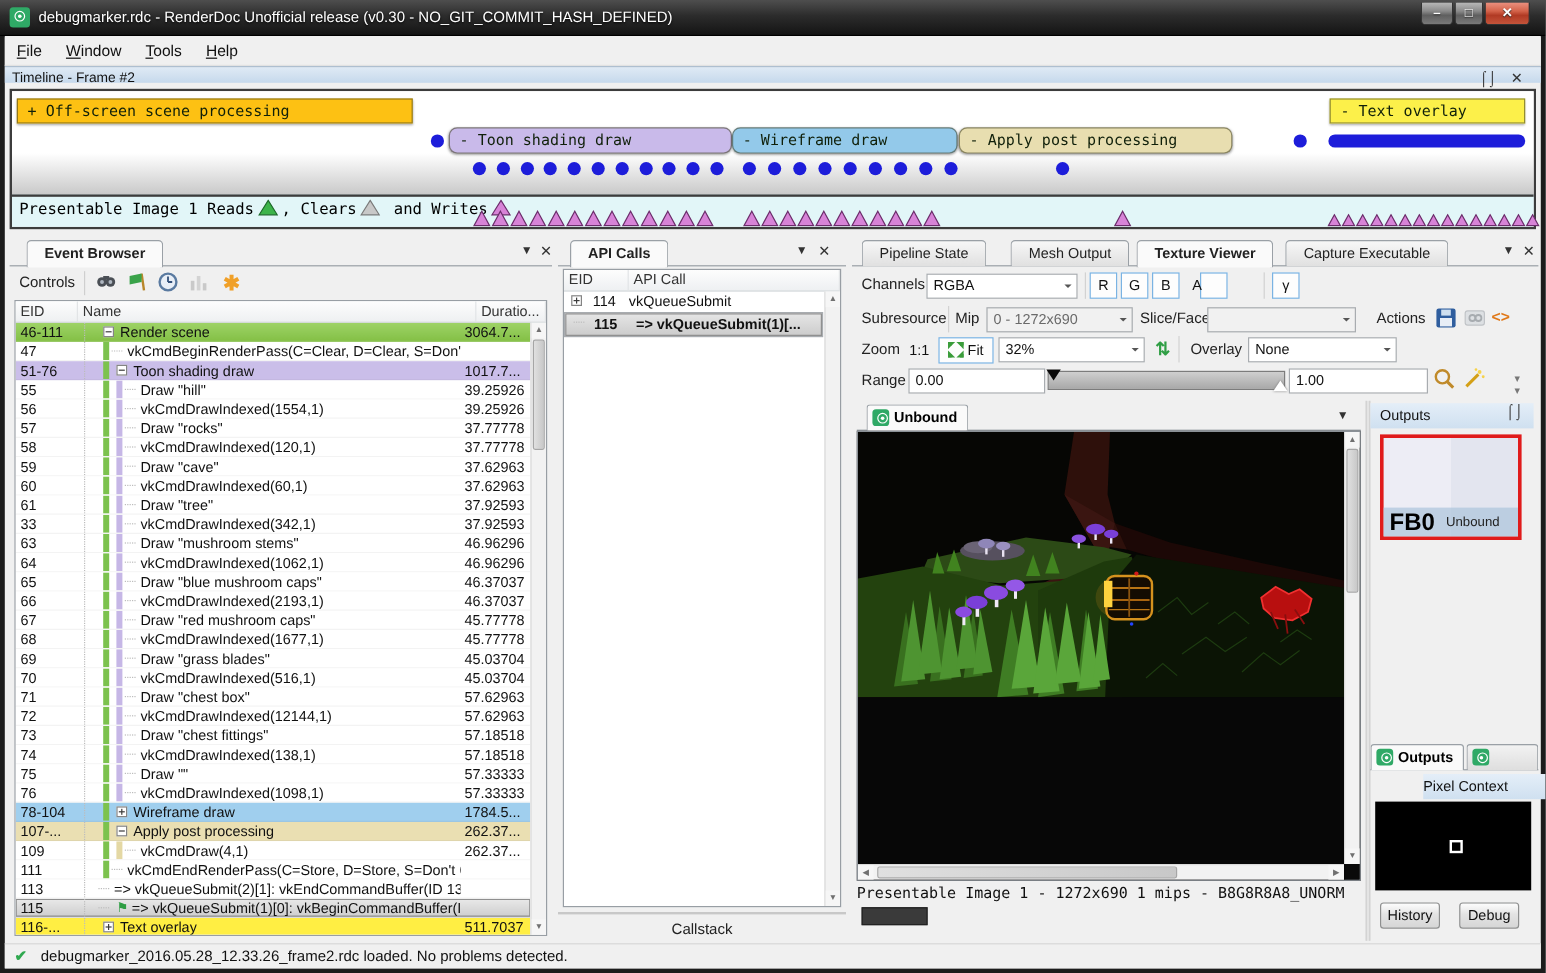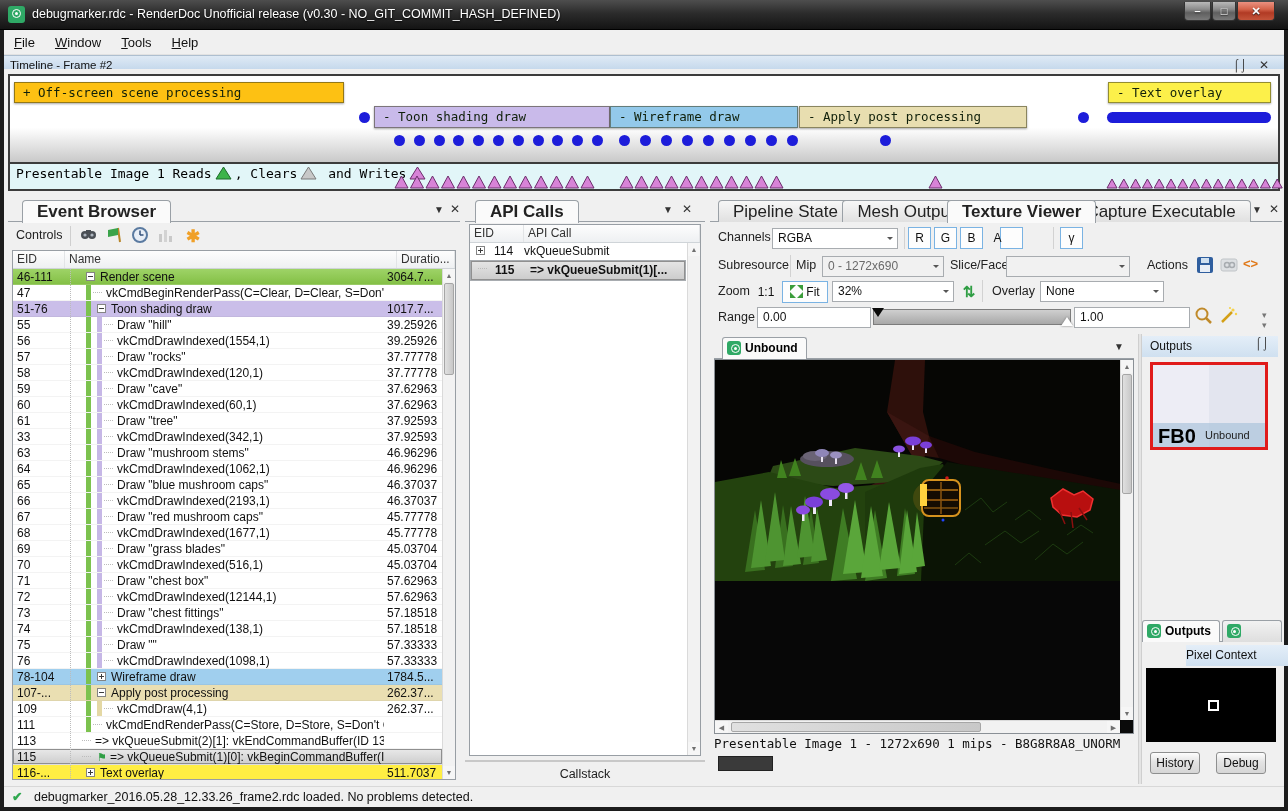--- a/index.html
+++ b/index.html
@@ -25,31 +25,31 @@
   .menu-item{display:inline-block;padding:4px 10px;font-size:13px;color:#111;}
   .menu-item u{text-decoration:underline;}
 
   
   #tl-header{left:4px;top:55px;width:1280px;height:14px;background:linear-gradient(#dfeaf5,#c6d9ec);border-top:1px solid #aebfd0;font-size:11.5px;color:#111;line-height:19px;padding-left:6px;}
   .pin-x{position:absolute;top:2px;color:#333;font-size:12px;width:16px;text-align:center;line-height:15px;}
   #tl-body{left:8px;top:74px;width:1272px;height:117px;background:#fff;border:2px solid #3c3c3c;}
   #tl-bars{position:absolute;left:0;top:0;right:0;height:86px;background:linear-gradient(#ffffff 55%,#ffffff 60%,#c9c9c9 100%);overflow:hidden;}
   .tlbar{position:absolute;height:21px;line-height:20px;font-family:"DejaVu Sans Mono",monospace;font-size:12.5px;color:#10200a;padding-left:8px;border:1px solid rgba(60,60,30,.55);box-shadow:0 1px 2px rgba(0,0,0,.35);white-space:nowrap;overflow:hidden;}
   .tl-row1{top:6px;}
-  .tl-row2{top:30px;height:22px;}
+  .tl-row2{top:30px;height:22px;border-radius:7px;}
   .tdot{position:absolute;width:11px;height:11px;border-radius:50%;}
   #tl-pill{position:absolute;height:11px;border-radius:6px;}
   #tl-strip{position:absolute;left:0;bottom:0;right:0;height:27px;background:#e2f6f8;border-top:2px solid #3c3c3c;font-family:"DejaVu Sans Mono",monospace;font-size:13px;color:#000;}
   #tl-strip .legend{position:absolute;left:6px;top:2px;white-space:nowrap;}
   .legend svg{vertical-align:-2px;margin:0 3px;}
   .tri-cluster{position:absolute;bottom:0;}
 
   
   .tabstrip{position:absolute;left:0;top:0;right:0;height:24px;border-bottom:1px solid #9aa0a6;}
-  .tab{position:absolute;top:2px;height:22px;padding:0 14px;background:linear-gradient(#f7f7f7,#e0e0e0);border:1px solid #9aa0a6;border-bottom:none;border-radius:4px 4px 0 0;font-size:17px;line-height:21px;color:#222;white-space:nowrap;}
+  .tab{position:absolute;top:2px;height:22px;padding:0 14px;background:linear-gradient(#f7f7f7,#e0e0e0);border:1px solid #9aa0a6;border-bottom:none;border-radius:4px 4px 0 0;font-size:12px;line-height:21px;color:#222;white-space:nowrap;}
   .tab.active{background:#fafafa;font-weight:bold;height:23px;z-index:2;}
   .caret{position:absolute;top:6px;font-size:10px;color:#333;width:14px;text-align:center;}
   .xbtn{position:absolute;top:4px;font-size:12px;color:#333;width:14px;text-align:center;}
   .hdr-blue{background:linear-gradient(#e4eef8,#cfe0f0);font-size:12px;color:#111;}
 
   
   #event-browser{left:8px;top:198px;width:452px;height:586px;background:#f0f0f0;}
   #eb-toolbar{position:absolute;left:0;top:25px;right:0;height:26px;}
   #eb-toolbar .lbl{position:absolute;left:8px;top:5px;font-size:12.5px;color:#222;}
   #eb-toolbar .sep{position:absolute;left:62px;top:3px;width:1px;height:20px;background:#cfcfcf;}

